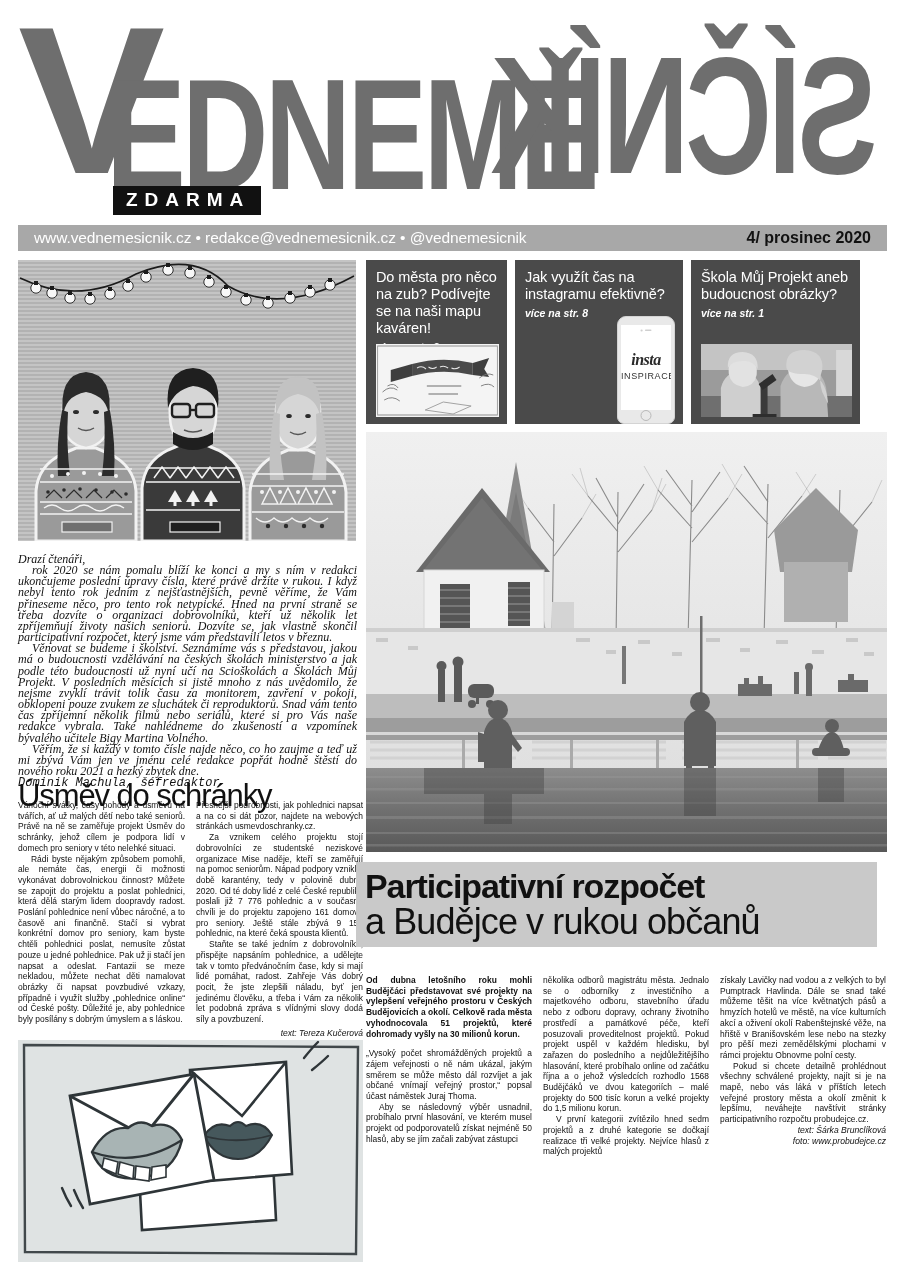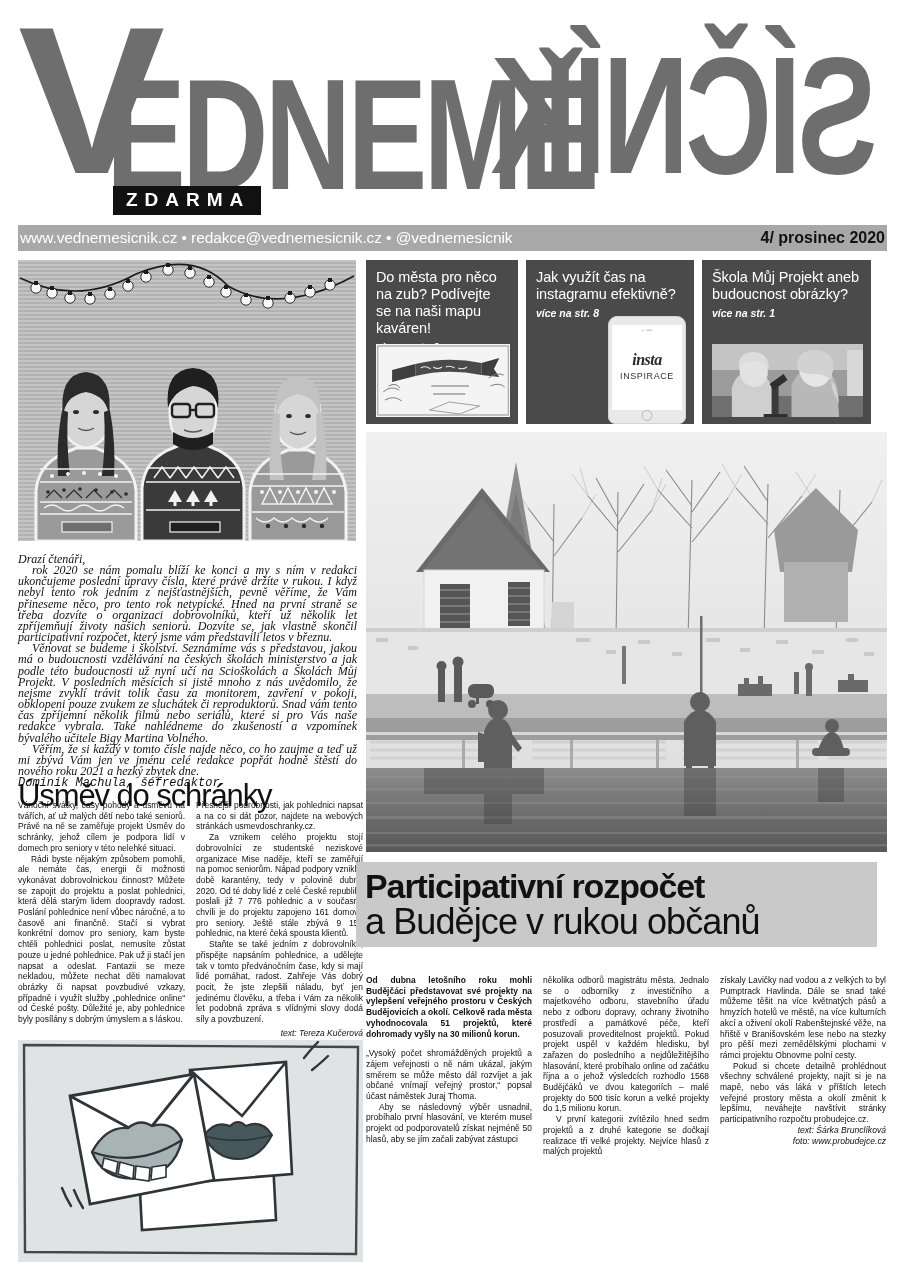--- a/index.html
+++ b/index.html
@@ -49,50 +49,50 @@
   .tagline{
     position:absolute;right:18px;top:190px;
     font-size:22px;color:#555;letter-spacing:.2px;
     white-space:nowrap;
   }
 
   
   .urlbar{
     position:absolute;left:18px;top:225px;width:869px;height:26px;
     background:#a8a8a8;display:flex;align-items:center;
-    justify-content:space-between;padding:0 2px;box-sizing:border-box;
+    justify-content:space-between;padding:0 16px;box-sizing:border-box;
   }
   .urlbar .u-left{font-size:15.5px;color:#fff;white-space:nowrap;letter-spacing:-.1px;}
   .urlbar .u-right{font-size:16px;color:#111;font-weight:bold;white-space:nowrap;}
 
   
   .hero-photo{
     position:absolute;left:18px;top:260px;width:338px;height:281px;
     background:#b9b9b9;overflow:hidden;
   }
   .hero-stripes{
     position:absolute;inset:0;
     background:repeating-linear-gradient(to bottom,#c4c4c4 0px,#c4c4c4 2px,#b2b2b2 2px,#b2b2b2 4px);
   }
   .lights{position:absolute;left:0;top:0;width:338px;height:70px;}
 
   
   .teasers{position:absolute;left:366px;top:260px;width:521px;height:164px;display:flex;gap:8px;}
   .teaser{background:#4a4a4a;position:relative;overflow:hidden;}
-  .t1{width:152px;}
+  .t1{width:141px;}
   .t2{width:168px;}
   .t3{width:169px;}
   .t-head{padding:9px 10px 0 10px;}
   .t-title{color:#fff;font-size:14.5px;line-height:17px;letter-spacing:-.1px;}
   .t-more{color:#fff;font-size:10.5px;font-weight:bold;font-style:italic;margin-top:4px;}
   .t-img{position:absolute;left:10px;right:8px;bottom:7px;background:#efefef;}
 
   
   .phone{
-    position:absolute;right:8px;bottom:0;width:78px;height:108px;
+    position:absolute;right:8px;bottom:0;width:58px;height:108px;
     background:#e9e9e9;border-radius:9px 9px 7px 7px;
     border:1.6px solid #d4d4d4;box-sizing:border-box;
   }
   .phone-screen{
     position:absolute;left:3px;right:3px;top:8px;bottom:13px;
     background:#fff;overflow:hidden;
   }
   .phone-home{
     position:absolute;left:50%;bottom:2.5px;transform:translateX(-50%);
     width:9px;height:9px;border-radius:50%;border:1.4px solid #b9b9b9;

